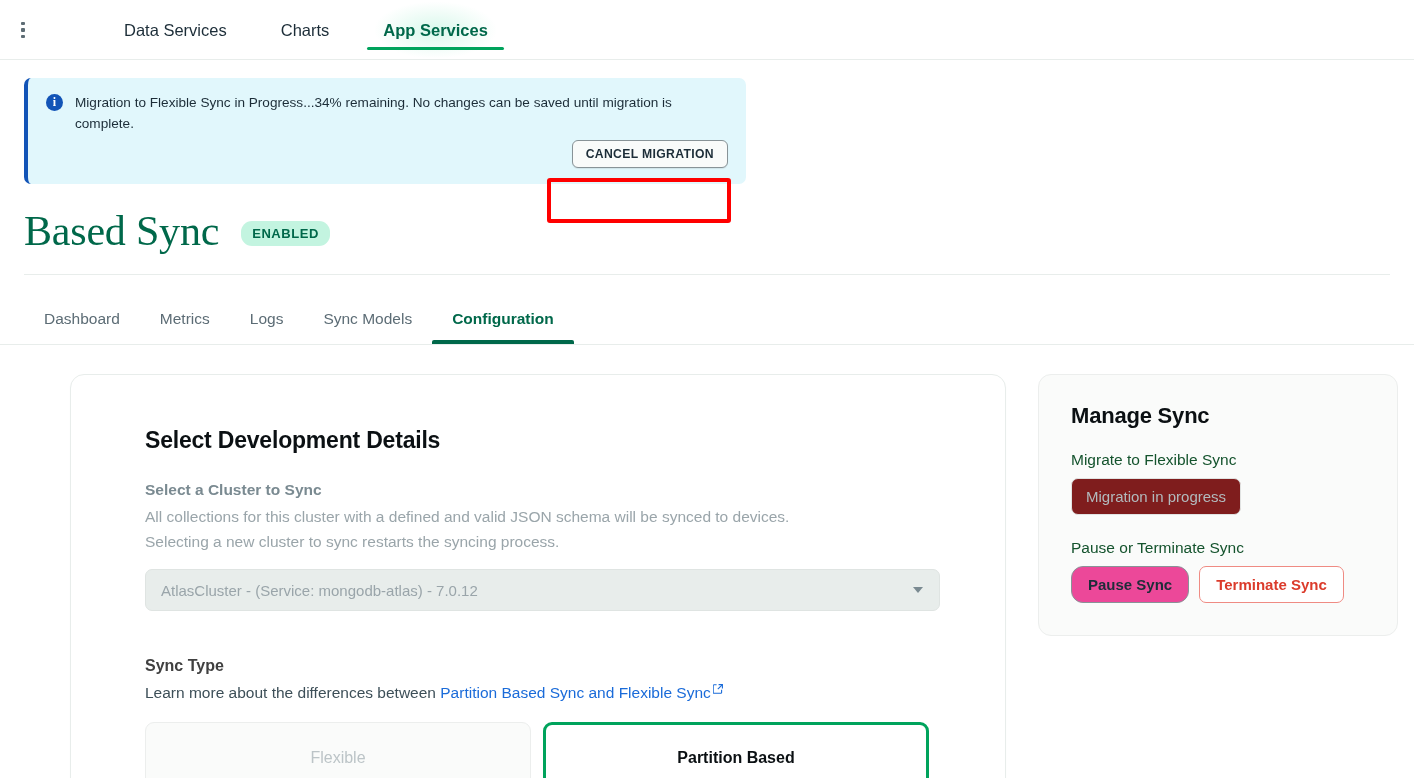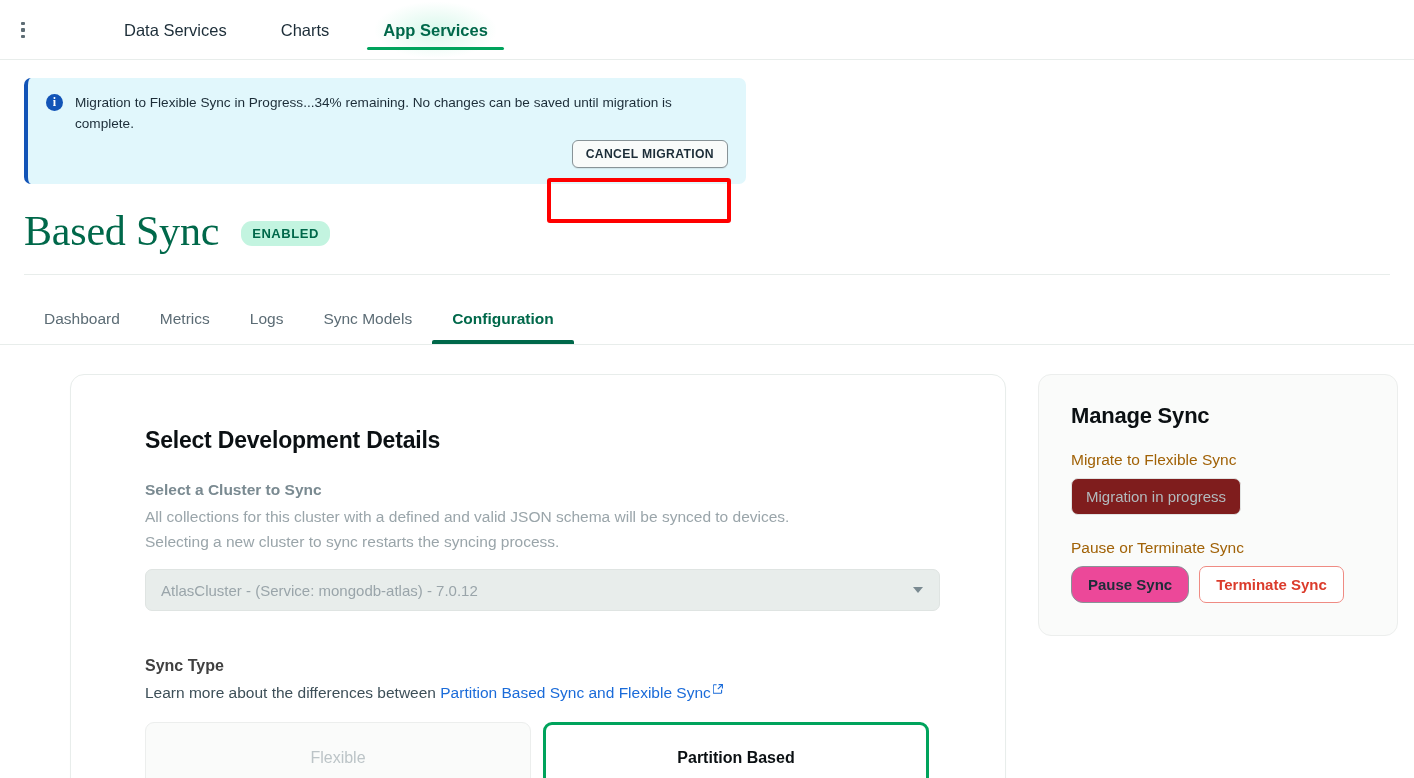--- a/index.html
+++ b/index.html
@@ -354,21 +354,21 @@
   }
   .side-title {
     font-size: 22px;
     font-weight: bold;
     color: #0b1013;
     letter-spacing: -0.2px;
     margin-bottom: 22px;
   }
   .side-label {
     font-size: 15.5px;
-    color: #a16207;
+    color: #14532d;
     margin-bottom: 9px;
   }
   .migration-progress-btn {
     background: #7f1d1d;
     border: 1px solid #e1e3e2;
     border-radius: 7px;
     padding: 9px 14px;
     font-size: 15px;
     color: #b2babd;
     cursor: not-allowed;

